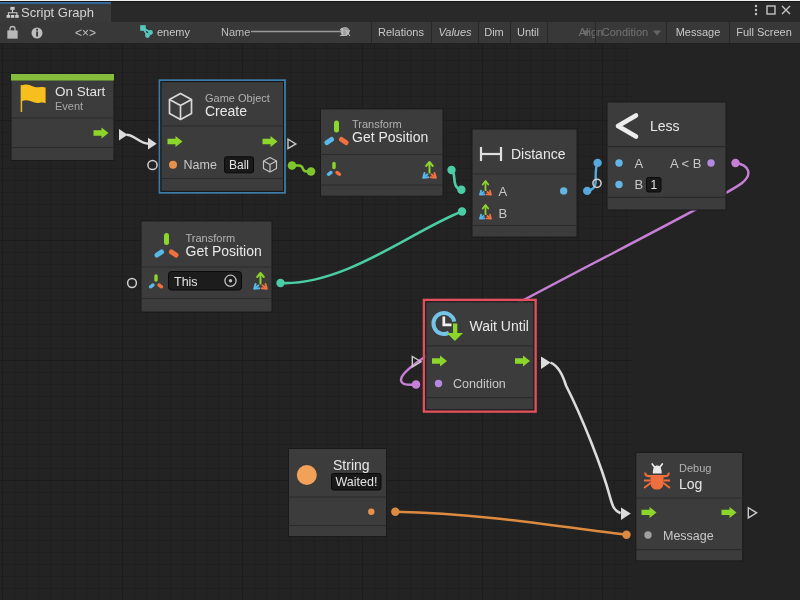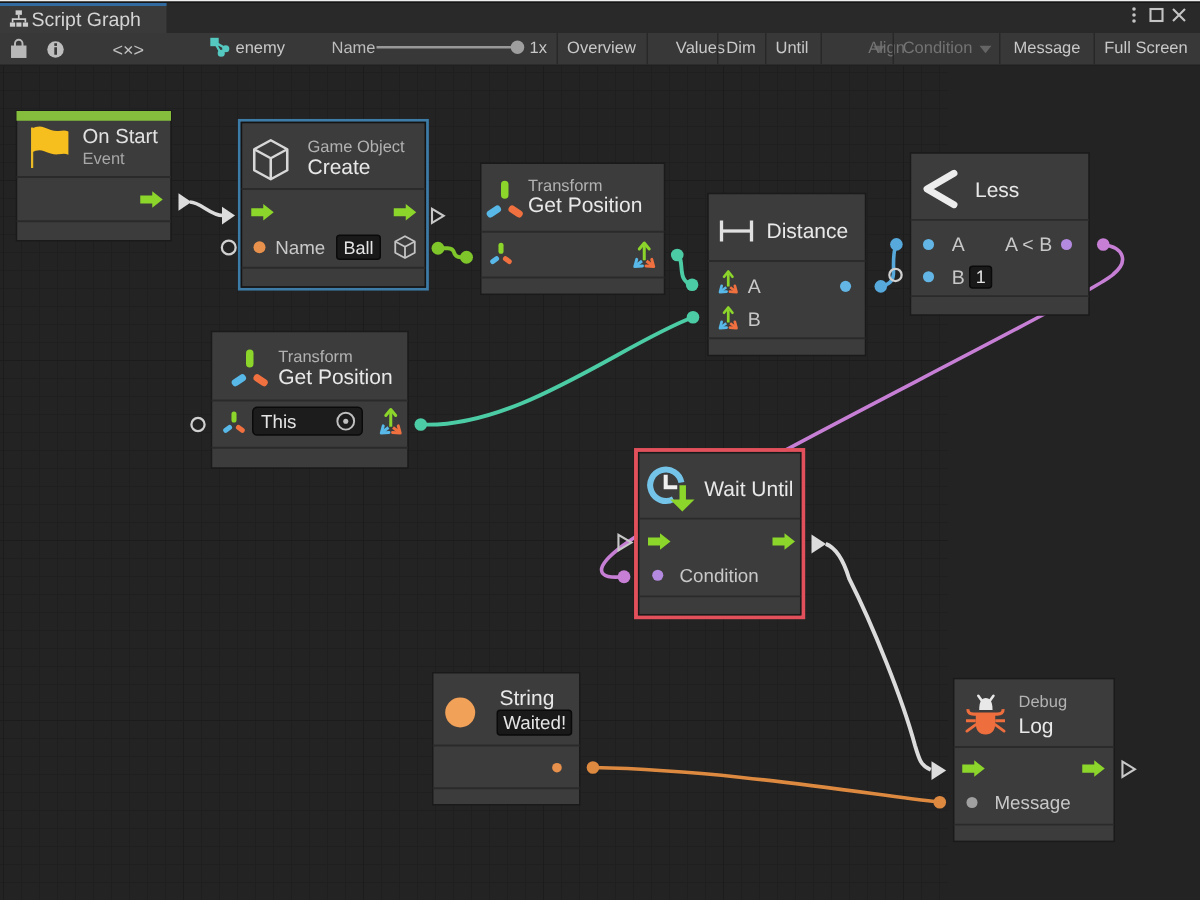--- a/index.html
+++ b/index.html
@@ -73,25 +73,25 @@
     </g>
 
     <line x1="251" y1="9.5" x2="341" y2="9.5" stroke="#999999" stroke-width="1.6"></line>
     <circle cx="345" cy="9.5" r="4.5" fill="#9E9E9E"></circle>
 
     <path d="M582,8.5 l8,0 l-4,5 z" fill="#8A8A8A" opacity="0.55"></path>
     <path d="M653,8.5 l8,0 l-4,5 z" fill="#8A8A8A" opacity="0.55"></path>
   </svg>
   <div class="tbtn" style="left:157px;">enemy</div>
   <div class="tbtn" style="left:221px;color:#BDBDBD;">Name</div>
-  <div class="tbtn" style="left:353px;">1x</div>
+  <div class="tbtn" style="left:339px;">1x</div>
   <div class="sep" style="left:371px;"></div>
-  <div class="tbtn" style="left:376px;width:50px;">Overview</div>
+  <div class="tbtn" style="left:376px;width:50px;">Relations</div>
   <div class="sep" style="left:431px;"></div>
-  <div class="tbtn" style="left:448px;width:38px;">Values</div>
+  <div class="tbtn" style="left:436px;width:38px;font-style:italic;">Values</div>
   <div class="sep" style="left:478px;"></div>
   <div class="tbtn" style="left:481px;width:26px;">Dim</div>
   <div class="sep" style="left:510px;"></div>
   <div class="tbtn" style="left:512px;width:32px;">Until</div>
   <div class="sep" style="left:547px;"></div>
   <div class="tbtn dis" style="left:551px;width:30px;margin-left:25px;">Align</div>
   <div class="sep" style="left:595px;"></div>
   <div class="tbtn dis" style="left:597px;width:56px;">Condition</div>
   <div class="sep" style="left:666px;"></div>
   <div class="tbtn" style="left:671px;width:54px;">Message</div>

